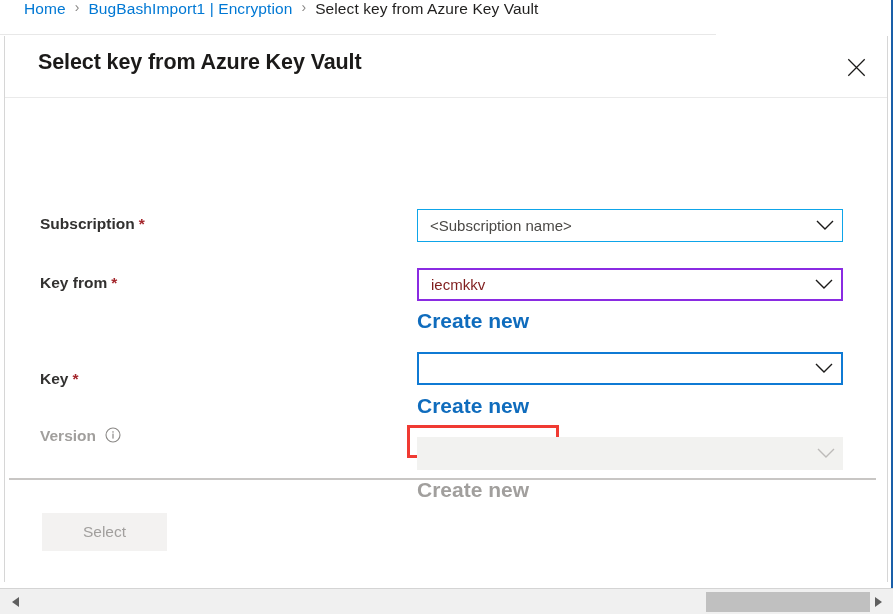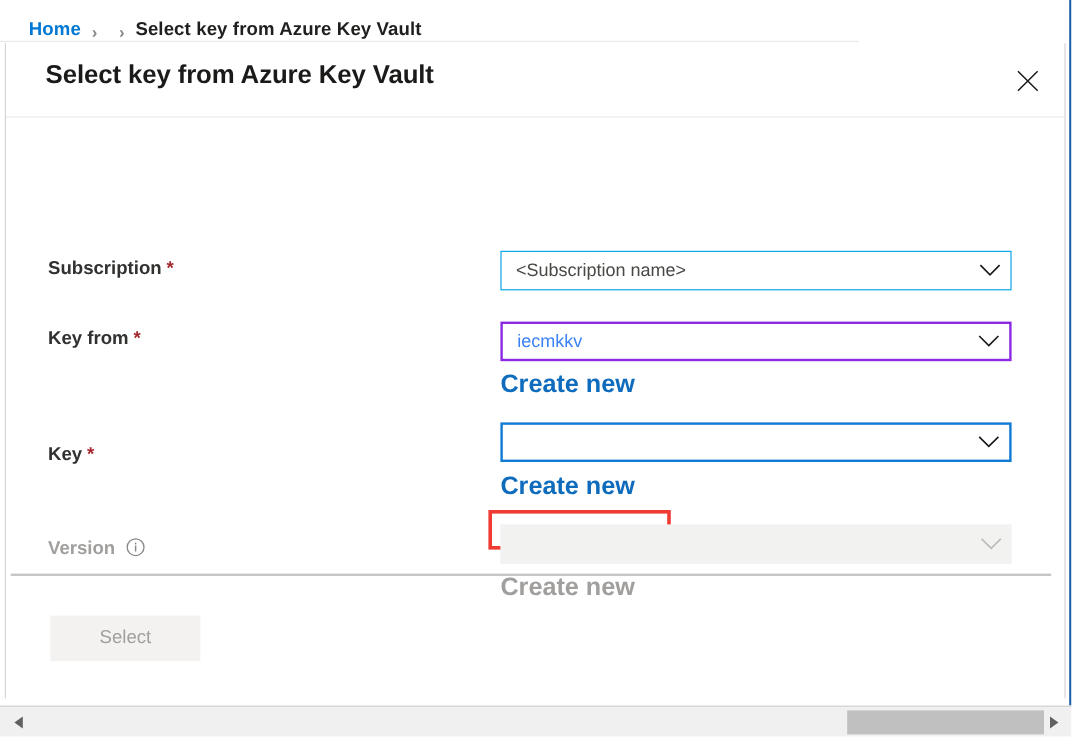--- a/index.html
+++ b/index.html
@@ -22,25 +22,24 @@
 
   
   .breadcrumb-bar {
     position: absolute;
     left: 0;
     top: 0;
     width: 716px;
     height: 35px;
     background: #ffffff;
     display: flex;
-    align-items: flex-end;
+    align-items: flex-start;
     padding-left: 24px;
     box-sizing: border-box;
     border-bottom: 1px solid #e8e8e8;
-    font-weight: bold;
   }
   .crumb {
     font-size: 15.5px;
     color: #0078d4;
     white-space: nowrap;
     letter-spacing: .1px;
   }
   .crumb.current {
     color: #201f1e;
   }
@@ -138,21 +137,21 @@
     box-sizing: border-box;
     background: #ffffff;
     display: flex;
     align-items: center;
     padding: 0 8px 0 12px;
     cursor: pointer;
   }
   .control .value {
     flex: 1;
     font-size: 15px;
-    color: #3b82f6;
+    color: #7f1d1d;
     white-space: nowrap;
     overflow: hidden;
   }
   .control.placeholder-style .value { color: #4a4845; }
   .control .chev { flex: none; display: flex; align-items: center; }
 
   .control.border-gray   { border: 1px solid #0ea5e9; }
   .control.border-purple { border: 2px solid #8a2be2; }
   .control.border-blue   { border: 2px solid #0f7ad4; }
   .control.disabled-ctl  {
@@ -257,20 +256,21 @@
   }
 </style>
 </head>
 <body>
 
 <div id="app">
 
   <div class="breadcrumb-bar">
     <span class="crumb">Home</span>
     <span class="crumb-sep">›</span>
+    <span class="crumb">BugBashImport1 | Encryption</span>
     <span class="crumb-sep">›</span>
     <span class="crumb current">Select key from Azure Key Vault</span>
   </div>
 
   <div class="blade">
 
     <div class="blade-header">
       <div class="blade-title">Select key from Azure Key Vault</div>
       <button class="close-btn">
         <svg width="19" height="19" viewBox="0 0 19 19" aria-hidden="true">
@@ -313,21 +313,21 @@
         <span class="value"></span>
         <span class="chev">
           <svg width="18" height="11" viewBox="0 0 18 11" aria-hidden="true">
             <path d="M1 1 L9 9 L17 1" stroke="#1b1a19" stroke-width="1.4" fill="none"></path>
           </svg>
         </span>
       </div>
       <div class="create-new" style="top:296px;">Create new</div>
       <div class="annotation-box"></div>
 
-      <div class="field-label disabled" style="top:350px;text-align:center;">
+      <div class="field-label disabled" style="top:329px;text-align:center;">
         <span>Version</span><span class="info-icon">
             <svg width="16" height="16" viewBox="0 0 16 16" aria-hidden="true">
               <circle cx="8" cy="8" r="7" stroke="#8a8886" stroke-width="1.1" fill="none"></circle>
               <rect x="7.4" y="6.6" width="1.2" height="5" fill="#8a8886"></rect>
               <rect x="7.4" y="4.2" width="1.2" height="1.5" fill="#8a8886"></rect>
             </svg>
           </span>
       </div>
       <div class="control disabled-ctl" style="top:339px;">
         <span class="value"></span>

